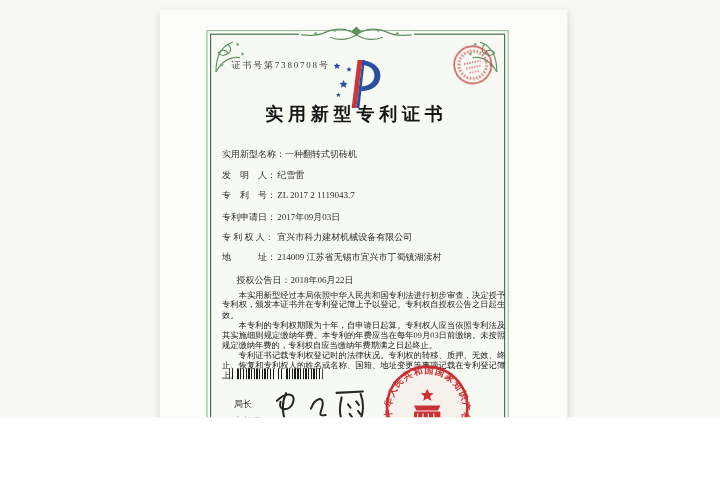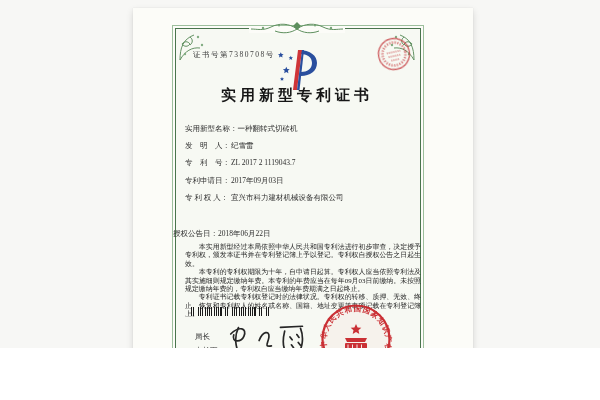--- a/index.html
+++ b/index.html
@@ -9,21 +9,21 @@
          box-shadow:0 3px 7px rgba(0,0,0,.14),0 0 1px rgba(0,0,0,.1);}
   .frame{position:absolute;left:42px;top:20px;width:244px;height:352px;
          border:1px solid #49744d;box-shadow:0 0 0 2px rgba(252,252,248,1),0 0 0 3px #9dbf9d;
          background:rgba(226,240,224,.18);}
   .certno{position:absolute;left:60px;top:42px;font-size:7.5px;letter-spacing:1.5px;color:#3c3c3c;}
   .title{position:absolute;left:42px;top:78px;width:244px;text-align:center;
          font-size:15px;font-weight:bold;letter-spacing:4px;color:#161616;}
   .fields{position:absolute;left:52px;top:112px;width:230px;font-size:7.5px;line-height:17.2px;color:#2e2e2e;white-space:nowrap;}
   .fields .lbl{display:inline-block;min-width:46px;}
   .grantrow{position:absolute;top:221px;font-size:7.5px;color:#2e2e2e;white-space:nowrap;}
-  .g1{left:40px;} .g2{left:185px;}
+  .g1{left:64px;} .g2{left:185px;}
   .bodytext{position:absolute;left:52px;top:235px;width:236px;font-size:6.9px;line-height:8.4px;
             text-align:justify;color:#222;}
   .bodytext p{margin:0;text-indent:2em;}
   .barcode{position:absolute;left:58px;top:299px;width:78px;height:9px;
            background:repeating-linear-gradient(90deg,#1a1a1a 0 1px,transparent 1px 2.2px,#1a1a1a 2.2px 3.4px,transparent 3.4px 4.6px,#1a1a1a 4.6px 5.2px,transparent 5.2px 6.8px);}
   .signer{position:absolute;left:62px;top:322px;font-size:7.5px;color:#2e2e2e;line-height:14px;}
   .sig{position:absolute;left:92px;top:308px;}
   .sealwrap{position:absolute;left:186px;top:294px;width:74px;height:74px;opacity:.95;}
   .sealdate{position:absolute;left:186px;top:351px;width:74px;text-align:center;font-size:5px;
             color:#a8372f;filter:blur(.3px);letter-spacing:.5px;}
@@ -139,20 +139,21 @@
     </svg>
 
     <div class="title">实用新型专利证书</div>
 
     <div class="fields">
       <div><span class="lbl">实用新型名称：</span><span>一种翻转式切砖机</span></div>
       <div><span class="lbl">发　明　人：</span><span>纪雪雷</span></div>
       <div><span class="lbl">专　利　号：</span><span>ZL 2017 2 1119043.7</span></div>
       <div><span class="lbl">专利申请日：</span><span>2017年09月03日</span></div>
       <div><span class="lbl">专 利 权 人：</span><span>宜兴市科力建材机械设备有限公司</span></div>
+      <div><span class="lbl">地　　　址：</span><span>214009 江苏省无锡市宜兴市丁蜀镇湖渎村</span></div>
     </div>
 
     <div class="grantrow g1"><span>授权公告日：</span><span>2018年06月22日</span></div>
 
     <div class="bodytext">
       <p>本实用新型经过本局依照中华人民共和国专利法进行初步审查，决定授予专利权，颁发本证书并在专利登记簿上予以登记。专利权自授权公告之日起生效。</p>
       <p>本专利的专利权期限为十年，自申请日起算。专利权人应当依照专利法及其实施细则规定缴纳年费。本专利的年费应当在每年09月03日前缴纳。未按照规定缴纳年费的，专利权自应当缴纳年费期满之日起终止。</p>
       <p>专利证书记载专利权登记时的法律状况。专利权的转移、质押、无效、终止、恢复和专利权人的姓名或名称、国籍、地址变更等事项记载在专利登记簿上。</p>
     </div>
 

